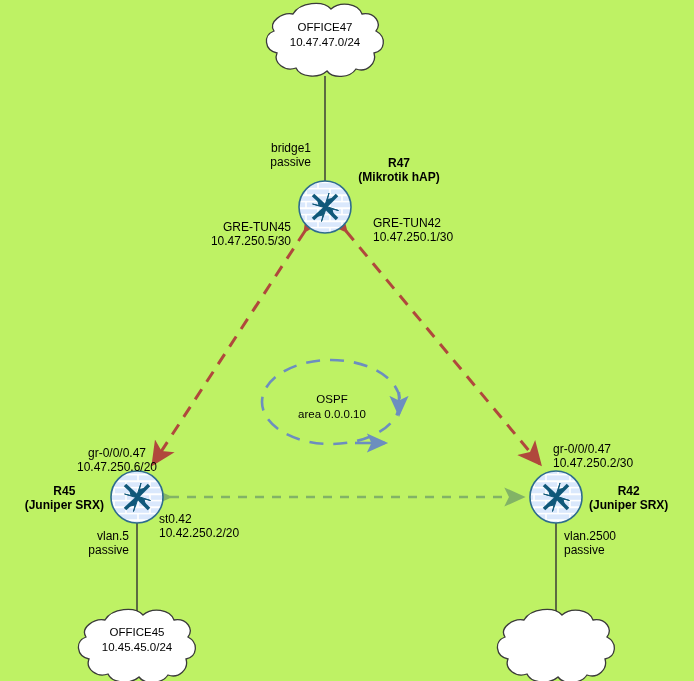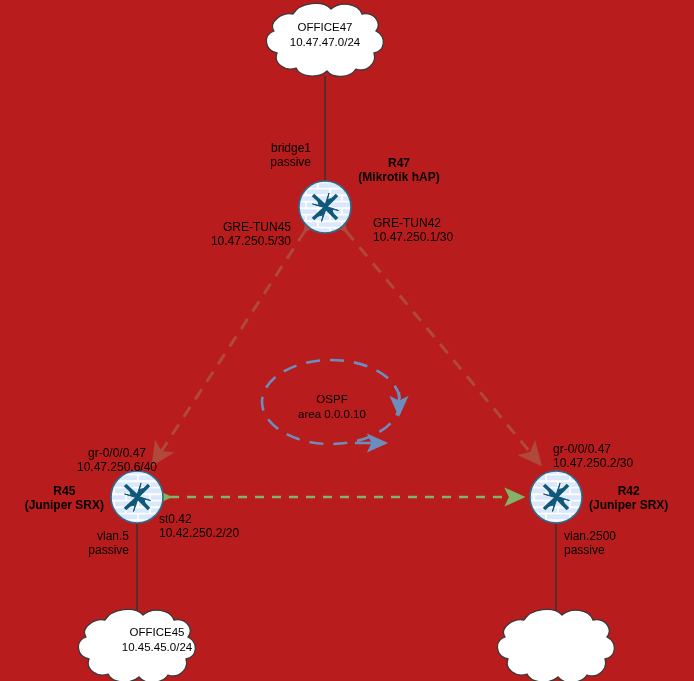--- a/index.html
+++ b/index.html
@@ -1,17 +1,17 @@
 <!DOCTYPE html>
 <html><head>
 <meta charset="utf-8">
 <style>
   html,body{margin:0;padding:0;background:#ffffff;}
   body{font-family:"Liberation Sans","DejaVu Sans",sans-serif;}
-  #canvas{position:relative;width:694px;height:681px;background:#b91c1c;overflow:hidden;}
+  #canvas{position:relative;width:694px;height:681px;background:#bef264;overflow:hidden;}
   svg.layer{position:absolute;left:0;top:0;width:694px;height:681px;overflow:visible;}
   .lbl{position:absolute;font-size:12px;color:#000;line-height:14px;white-space:nowrap;}
   .lbl.c{text-align:center;transform:translateX(-50%);}
   .lbl.r{text-align:right;transform:translateX(-100%);}
   .lbl.b{font-weight:bold;}
   .cloudtxt{position:absolute;text-align:center;transform:translateX(-50%);font-size:11.5px;line-height:15px;color:#000;white-space:nowrap;}
 </style>
 </head>
 <body>
 
@@ -113,21 +113,21 @@
         <path d="M568,509 L557,498"></path>
         <path d="M554.5,495.5 L564.5,505.5 L563,499 L569.5,500.5 Z" stroke-width="1"></path>
       </g>
     </g>
   </svg>
 
   <div class="cloudtxt" style="left:325px;top:20px;">
     <div>OFFICE47</div>
     <div>10.47.47.0/24</div>
   </div>
-  <div class="cloudtxt" style="left:137px;top:625px;margin-left:20px;">
+  <div class="cloudtxt" style="left:137px;top:625px;">
     <div>OFFICE45</div>
     <div>10.45.45.0/24</div>
   </div>
 
   <div class="lbl c b" style="left:399px;top:156px;">
     <div>R47</div>
     <div>(Mikrotik hAP)</div>
   </div>
 
   <div class="lbl r" style="left:311px;top:141px;">
@@ -150,21 +150,21 @@
     <div>area 0.0.0.10</div>
   </div>
 
   <div class="lbl r b" style="left:104px;top:484px;">
     <div style="text-align:center;">R45</div>
     <div>(Juniper SRX)</div>
   </div>
 
   <div class="lbl c" style="left:117px;top:446px;">
     <div>gr-0/0/0.47</div>
-    <div>10.47.250.6/40</div>
+    <div>10.47.250.6/20</div>
   </div>
 
   <div class="lbl" style="left:159px;top:512px;">
     <div>st0.42</div>
     <div>10.42.250.2/20</div>
   </div>
 
   <div class="lbl r" style="left:129px;top:529px;">
     <div>vlan.5</div>
     <div>passive</div>

